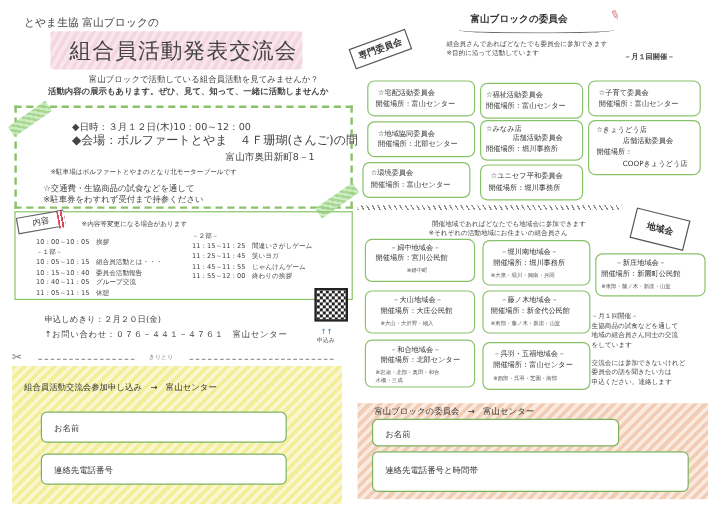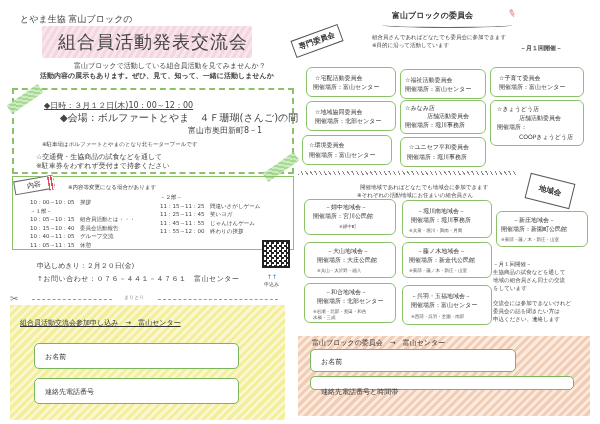--- a/index.html
+++ b/index.html
@@ -16,21 +16,21 @@
     border-radius: 2px; }
   #title { left: 58px; top: 30px; font-size: 18px; letter-spacing: 1px; color: #444; }
   #intro1 { left: 40px; top: 62px; margin-left: 34px; }
   #intro2 { left: 40px; top: 72px; font-weight: bold; }
 
   
   #event-box { left: 12px; top: 88px; width: 282px; height: 86px;
     border: 2px dashed #8ac26a; }
   .tape { position: absolute; width: 38px; height: 10px;
     background: repeating-linear-gradient(45deg, #9ed487 0 2px, #c7e9b9 2px 4px); opacity: .9; }
-  #datetime { left: 44px; top: 101px; font-size: 8px; text-decoration: underline; }
+  #datetime { left: 60px; top: 101px; font-size: 8px; }
   #venue { left: 60px; top: 113px; font-size: 10px; }
   #address { left: 188px; top: 126px; font-size: 8px; }
   #parking { left: 42px; top: 140px; font-size: 5.5px; }
   #fees { left: 36px; top: 153px; }
   #ticket { left: 36px; top: 162px; }
 
   
   #program-box { left: 12px; top: 176px; width: 282px; height: 74px;
     border: 1.5px solid #8ac26a; }
   #program-tag { left: 14px; top: 178px; width: 40px; height: 14px; background: #fff;
@@ -49,21 +49,21 @@
 
   
   #scissors { left: 10px; top: 293px; font-size: 10px; color: #777; }
   #cutline-l { left: 32px; top: 299px; width: 80px; border-top: 1px dashed #999; }
   #cutline-label { left: 124px; top: 294px; font-size: 5px; color: #888; }
   #cutline-r { left: 158px; top: 299px; width: 120px; border-top: 1px dashed #999; }
 
   
   #form1 { left: 10px; top: 305px; width: 275px; height: 115px;
     background: repeating-linear-gradient(135deg, #f2ee9a 0 3px, #faf7cf 3px 6px); }
-  #form1-title { left: 20px; top: 318px; font-size: 7px; color: #333; text-decoration: underline; }
+  #form1-title { left: 20px; top: 318px; font-size: 7px; color: #333; }
   .field { position: absolute; background: #fff; border: 1.5px solid #7bb45f; border-radius: 5px; }
   .field span { position: absolute; left: 10px; font-size: 7px; color: #333; }
 
   
   #senmon-tag { left: 292px; top: 32px; width: 50px; height: 18px; background: #fff;
     border: 1.5px solid #555; transform: rotate(-20deg); font-size: 7.5px; font-weight: bold; text-align: center; line-height: 15px; }
   #cmt-heading { left: 392px; top: 10px; font-size: 8px; font-weight: bold; color: #333; }
   #cmt-wave { left: 382px; top: 22px; width: 130px; height: 6px;
     border-bottom: 1.5px solid #666; border-radius: 0 0 50% 50%; }
   #cmt-desc1 { left: 372px; top: 33px; font-size: 5.5px; }
@@ -241,15 +241,15 @@
   <div>交流会には参加できないけれど</div>
   <div>委員会の話を聞きたい方は</div>
   <div>申込ください。連絡します</div>
 </div>
 
 <div class="abs" id="form2"></div>
 <div class="abs" id="form2-title">富山ブロックの委員会　→　富山センター</div>
 <div class="field" style="left:310px;top:349px;width:206px;height:23px;">
   <span style="top:7px;">お名前</span>
 </div>
-<div class="field" style="left:310px;top:376px;width:264px;height:14px;">
+<div class="field" style="left:310px;top:376px;width:264px;height:34px;">
   <span style="top:10px;">連絡先電話番号と時間帯</span>
 </div>
 
 </body></html>

